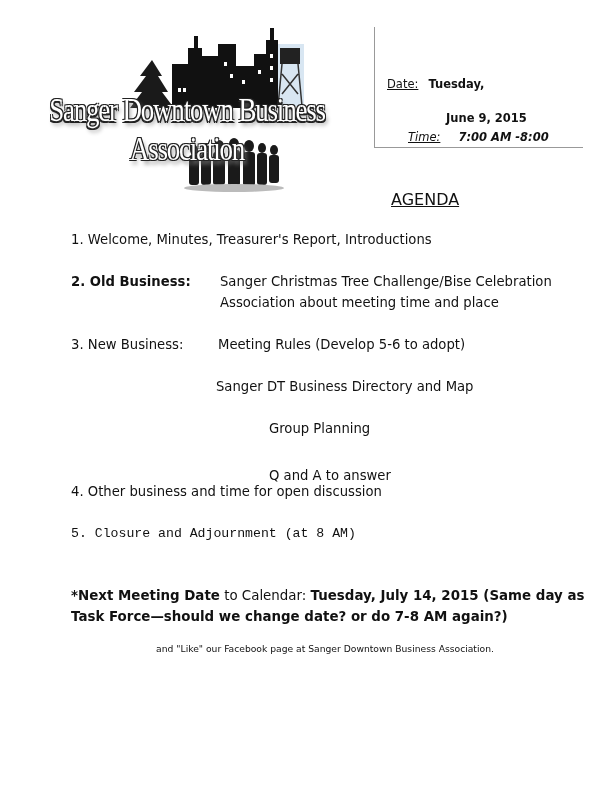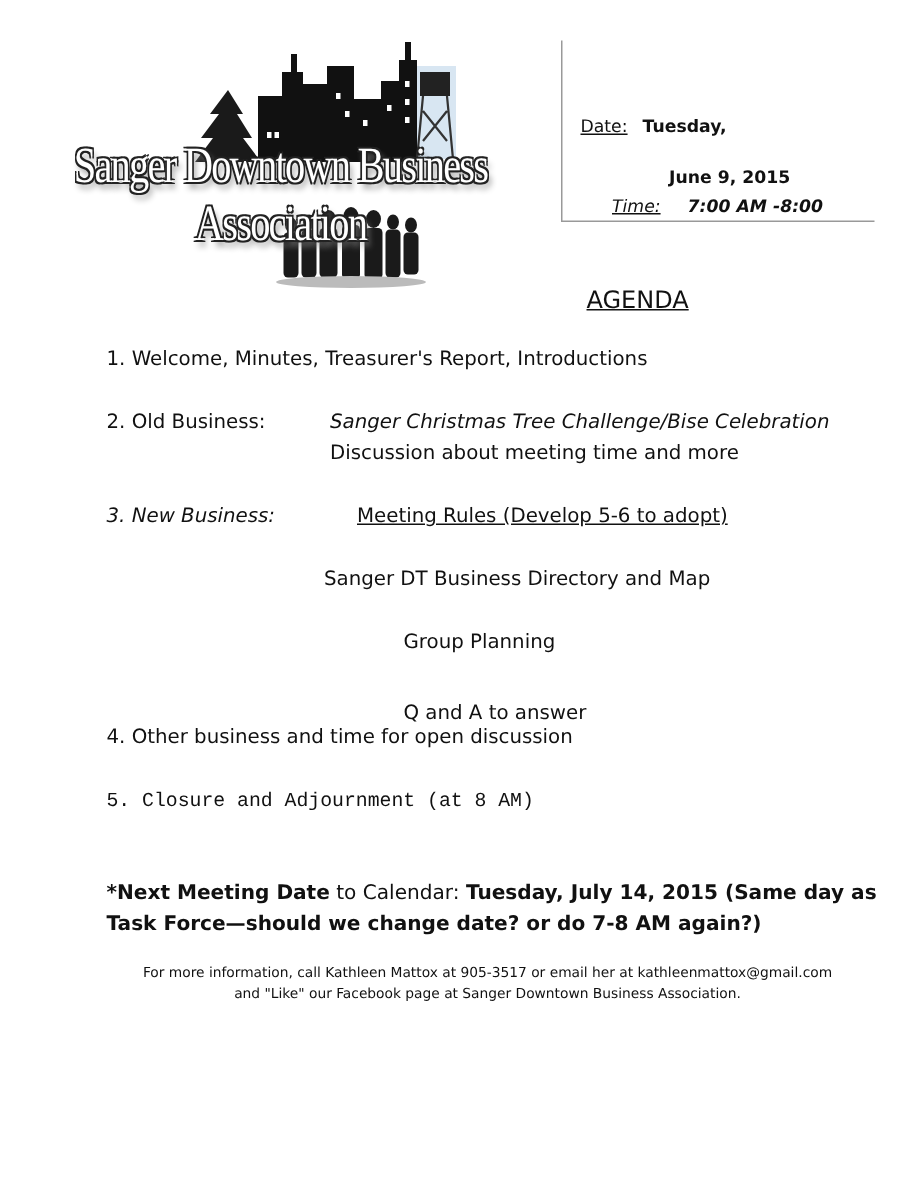--- a/index.html
+++ b/index.html
@@ -93,33 +93,32 @@
   <div class="info-row" style="left:33px; top:103px;font-style:italic;">
     <span class="info-label">Time:</span>
     <span style="margin-left:14px;">7:00 AM -8:00</span>
   </div>
 </div>
 
 <div class="abs agenda-title">AGENDA</div>
 
 <div class="line" style="left:71px; top:232px;">1. Welcome, Minutes, Treasurer's Report, Introductions</div>
 
-<div class="line" style="left:71px; top:274px;">2. Old Business:</div>
-<div class="line" style="left:220px; top:274px;font-style:italic;">Sanger Christmas Tree Challenge/Bise Celebration</div>
-<div class="line" style="left:220px; top:295px;">Discussion about meeting time and more</div>
+<div class="line" style="left:71px; top:274px;font-weight:bold;">2. Old Business:</div>
+<div class="line" style="left:220px; top:274px;">Sanger Christmas Tree Challenge/Bise Celebration</div>
+<div class="line" style="left:220px; top:295px;">Association about meeting time and place</div>
 
-<div class="line" style="left:71px; top:337px;font-style:italic;">3.  New Business:</div>
-<div class="line" style="left:238px; top:337px;text-decoration:underline;">Meeting Rules (Develop 5-6 to adopt)</div>
+<div class="line" style="left:71px; top:337px;">3.  New Business:</div>
+<div class="line" style="left:218px; top:337px;">Meeting Rules (Develop 5-6 to adopt)</div>
 <div class="line" style="left:216px; top:379px;">Sanger DT Business Directory and Map</div>
 <div class="line" style="left:269px; top:421px;">Group Planning</div>
 <div class="line" style="left:269px; top:468px;">Q and A to answer</div>
 
 <div class="line" style="left:71px; top:484px;">4. Other business and time for open discussion</div>
 <div class="line" style="left:71px; top:526px;font-family:Liberation Mono, monospace;">5. Closure and Adjournment  (at 8 AM)</div>
 
 <div class="next">
   <span>*Next Meeting Date</span><span class="normal"> to Calendar: </span><span>Tuesday, July 14, 2015 (Same day as Task Force—should we change date? or do 7-8 AM again?)</span>
 </div>
 
 <div class="footer">
-  <div>For more information, call Kathleen Mattox at 905-3517 or email her at kathleenmattox@gmail.com</div>
   <div>and "Like" our Facebook page at Sanger Downtown Business Association.</div>
 </div>
 
 </body></html>

